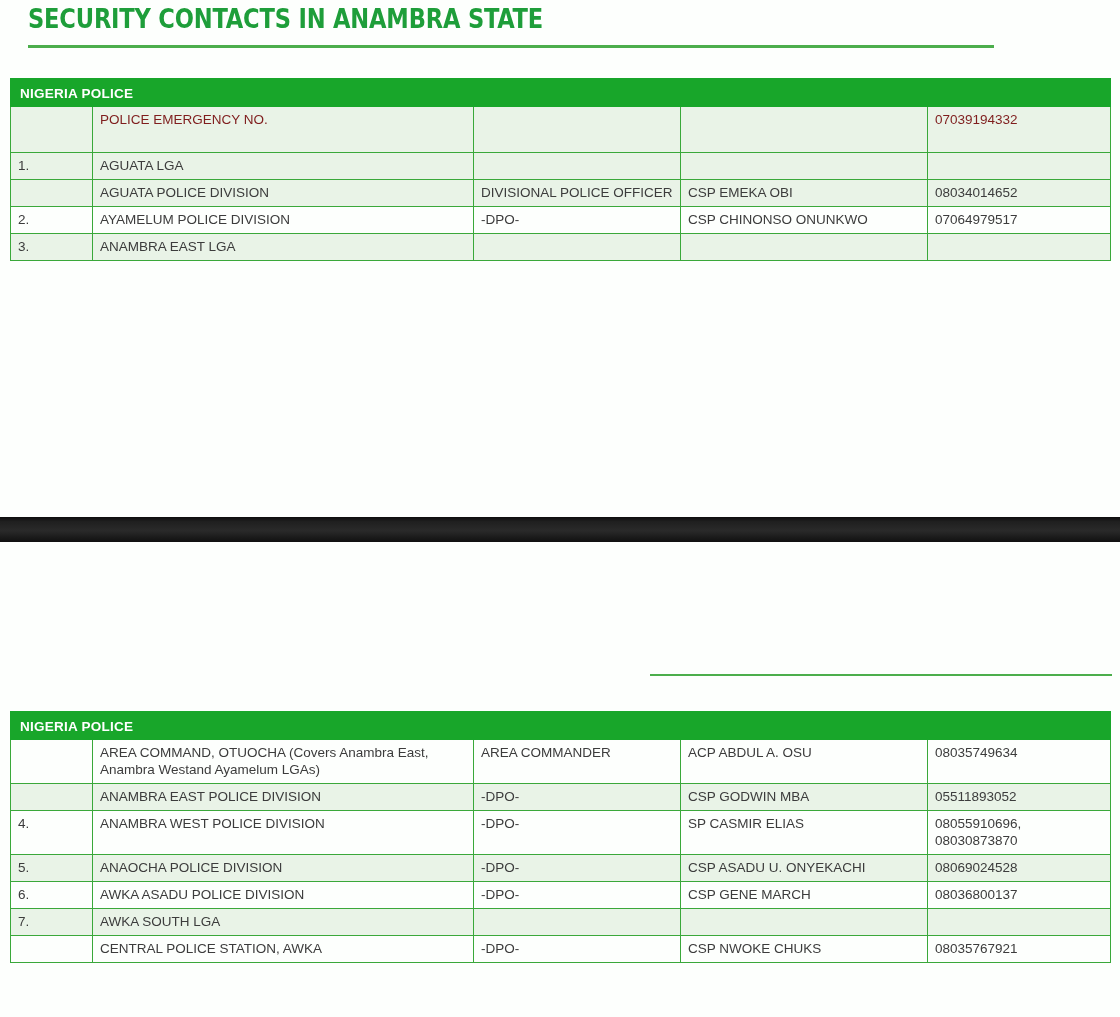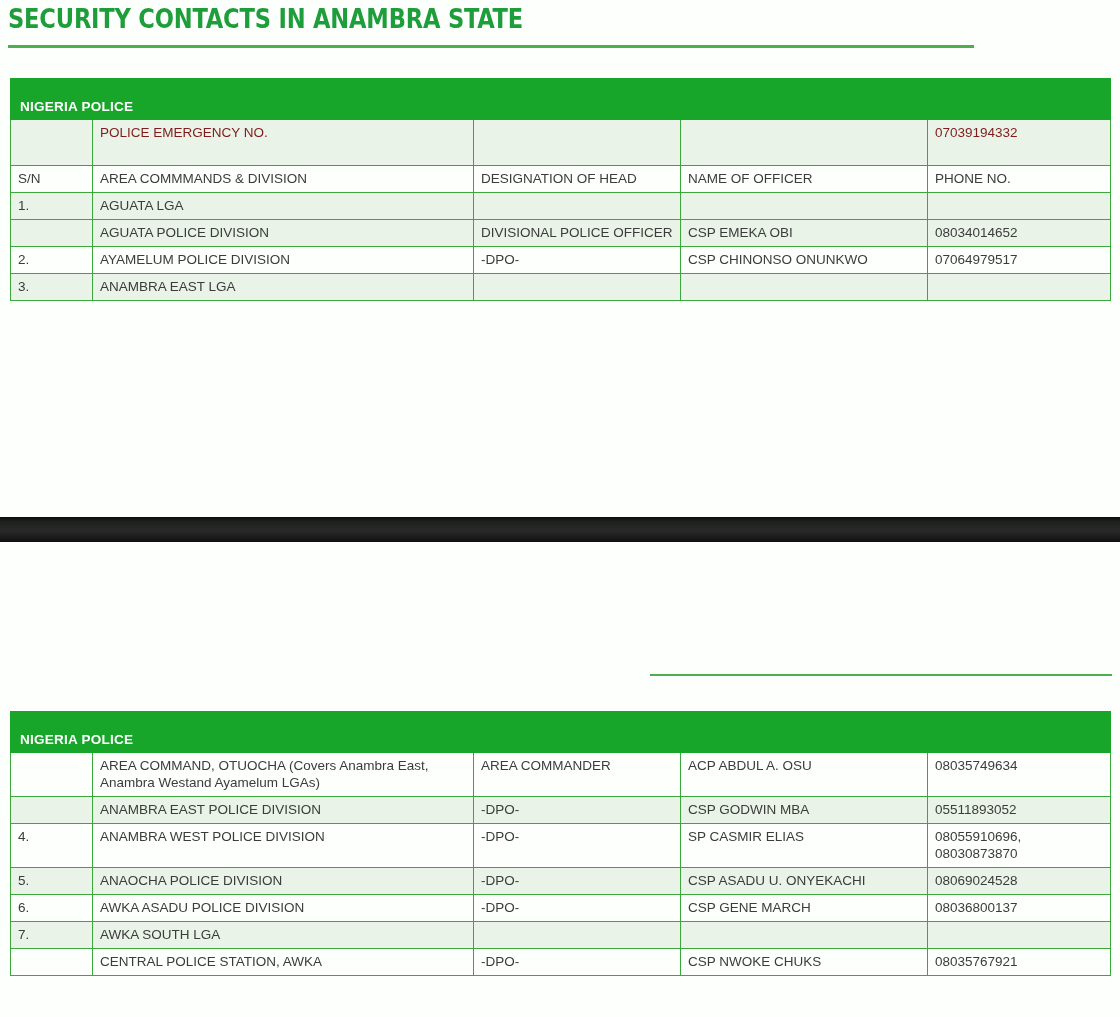--- a/index.html
+++ b/index.html
@@ -10,21 +10,21 @@
     font-family: "Liberation Sans", sans-serif;
     overflow: hidden;
   }
   #page {
     position: relative;
     width: 1120px; height: 1017px;
     background: #fdfffd;
   }
 
   
-  .title-block { position: absolute; left: 8px; top: 2px; width: 1000px; }
+  .title-block { position: absolute; left: 28px; top: 2px; width: 1000px; }
   .doc-title {
     font-family: "DejaVu Sans Condensed", "Liberation Sans Narrow", "Liberation Sans", sans-serif;
     font-size: 27px;
     font-weight: bold;
     color: #1e9e3a;
     letter-spacing: -0.2px;
     line-height: 34px;
     white-space: nowrap;
     transform: scaleX(0.93);
     transform-origin: left center;
@@ -59,21 +59,21 @@
     font-weight: normal;
     line-height: 17px;
   }
   tr.band-title td {
     background: #18a62a;
     border: 1px solid #18a62a;
     color: #ffffff;
     font-weight: bold;
     font-size: 13.5px;
     letter-spacing: 0.25px;
-    padding: 19px 9px 4px 9px;
+    padding: 6px 9px 4px 9px;
     height: 24px;
   }
   tr.shade td   { background: #e9f3e7; }
   tr.plain td   { background: #fdfffd; }
   td.bold-cell  { font-weight: bold; color: #7f1d1d; }
   td.tall-emerg { height: 46px; vertical-align: bottom; }
 
   
   .page-bar {
     position: absolute;
@@ -126,27 +126,20 @@
           <tr class="band-title">
             <td colspan="5">NIGERIA POLICE</td>
           </tr>
           <tr class="shade">
             <td class="tall-emerg"></td>
             <td class="bold-cell tall-emerg">POLICE EMERGENCY NO.</td>
             <td class="tall-emerg"></td>
             <td class="tall-emerg"></td>
             <td class="bold-cell tall-emerg">07039194332</td>
           </tr>
-          <tr class="plain">
-            <td>S/N</td>
-            <td>AREA COMMMANDS &amp; DIVISION</td>
-            <td>DESIGNATION OF HEAD</td>
-            <td>NAME OF OFFICER</td>
-            <td>PHONE NO.</td>
-          </tr>
           <tr class="shade">
             <td>1.</td>
             <td>AGUATA LGA</td>
             <td></td>
             <td></td>
             <td></td>
           </tr>
           <tr class="shade">
             <td></td>
             <td>AGUATA POLICE DIVISION</td>

